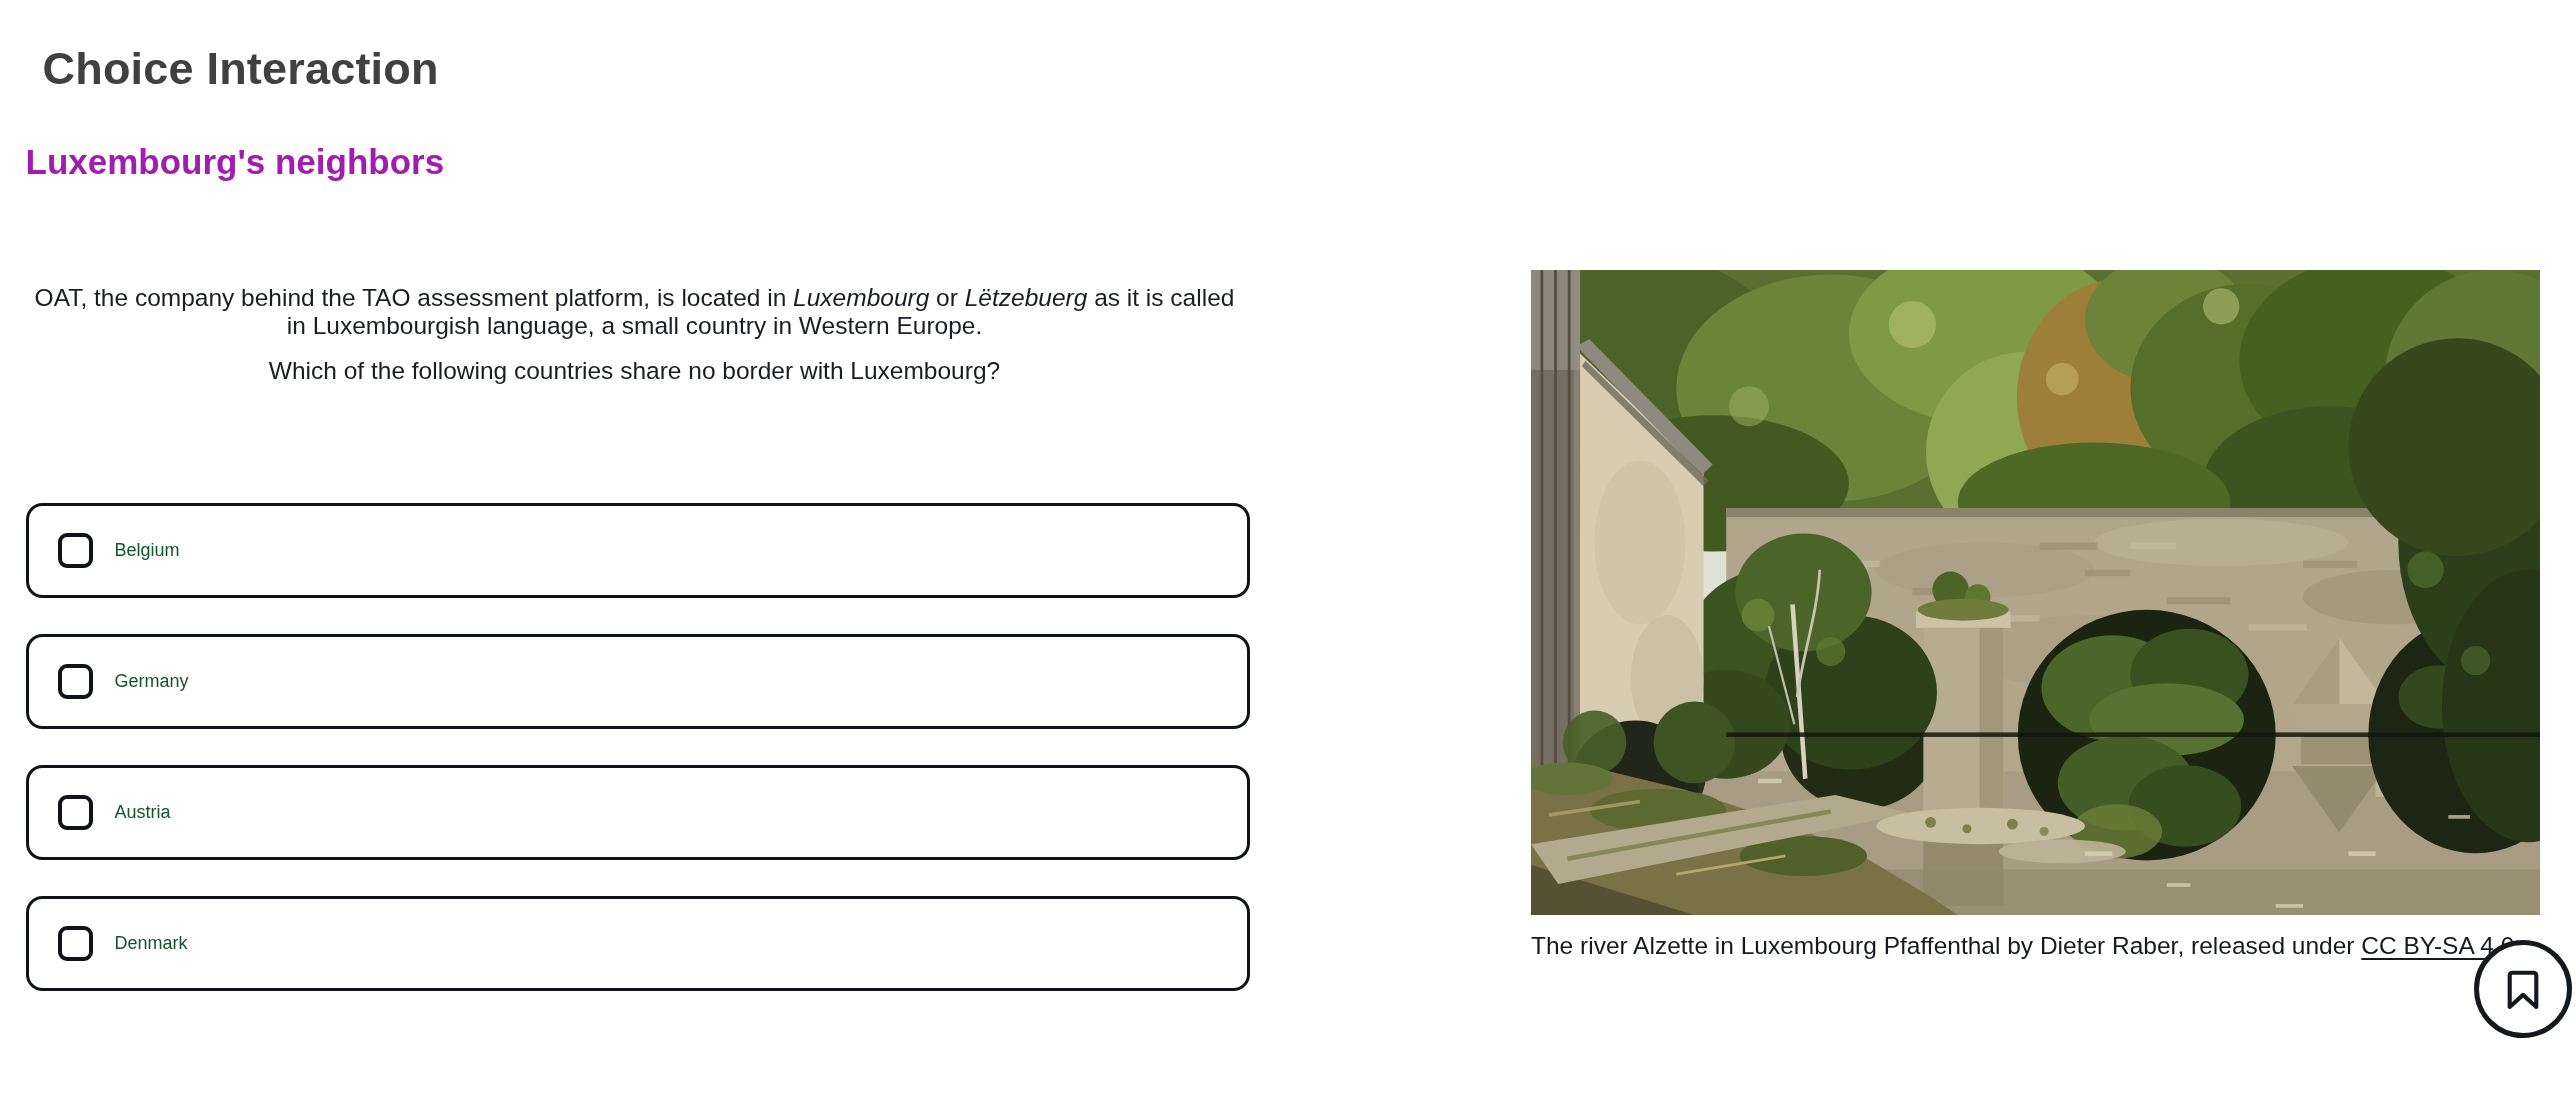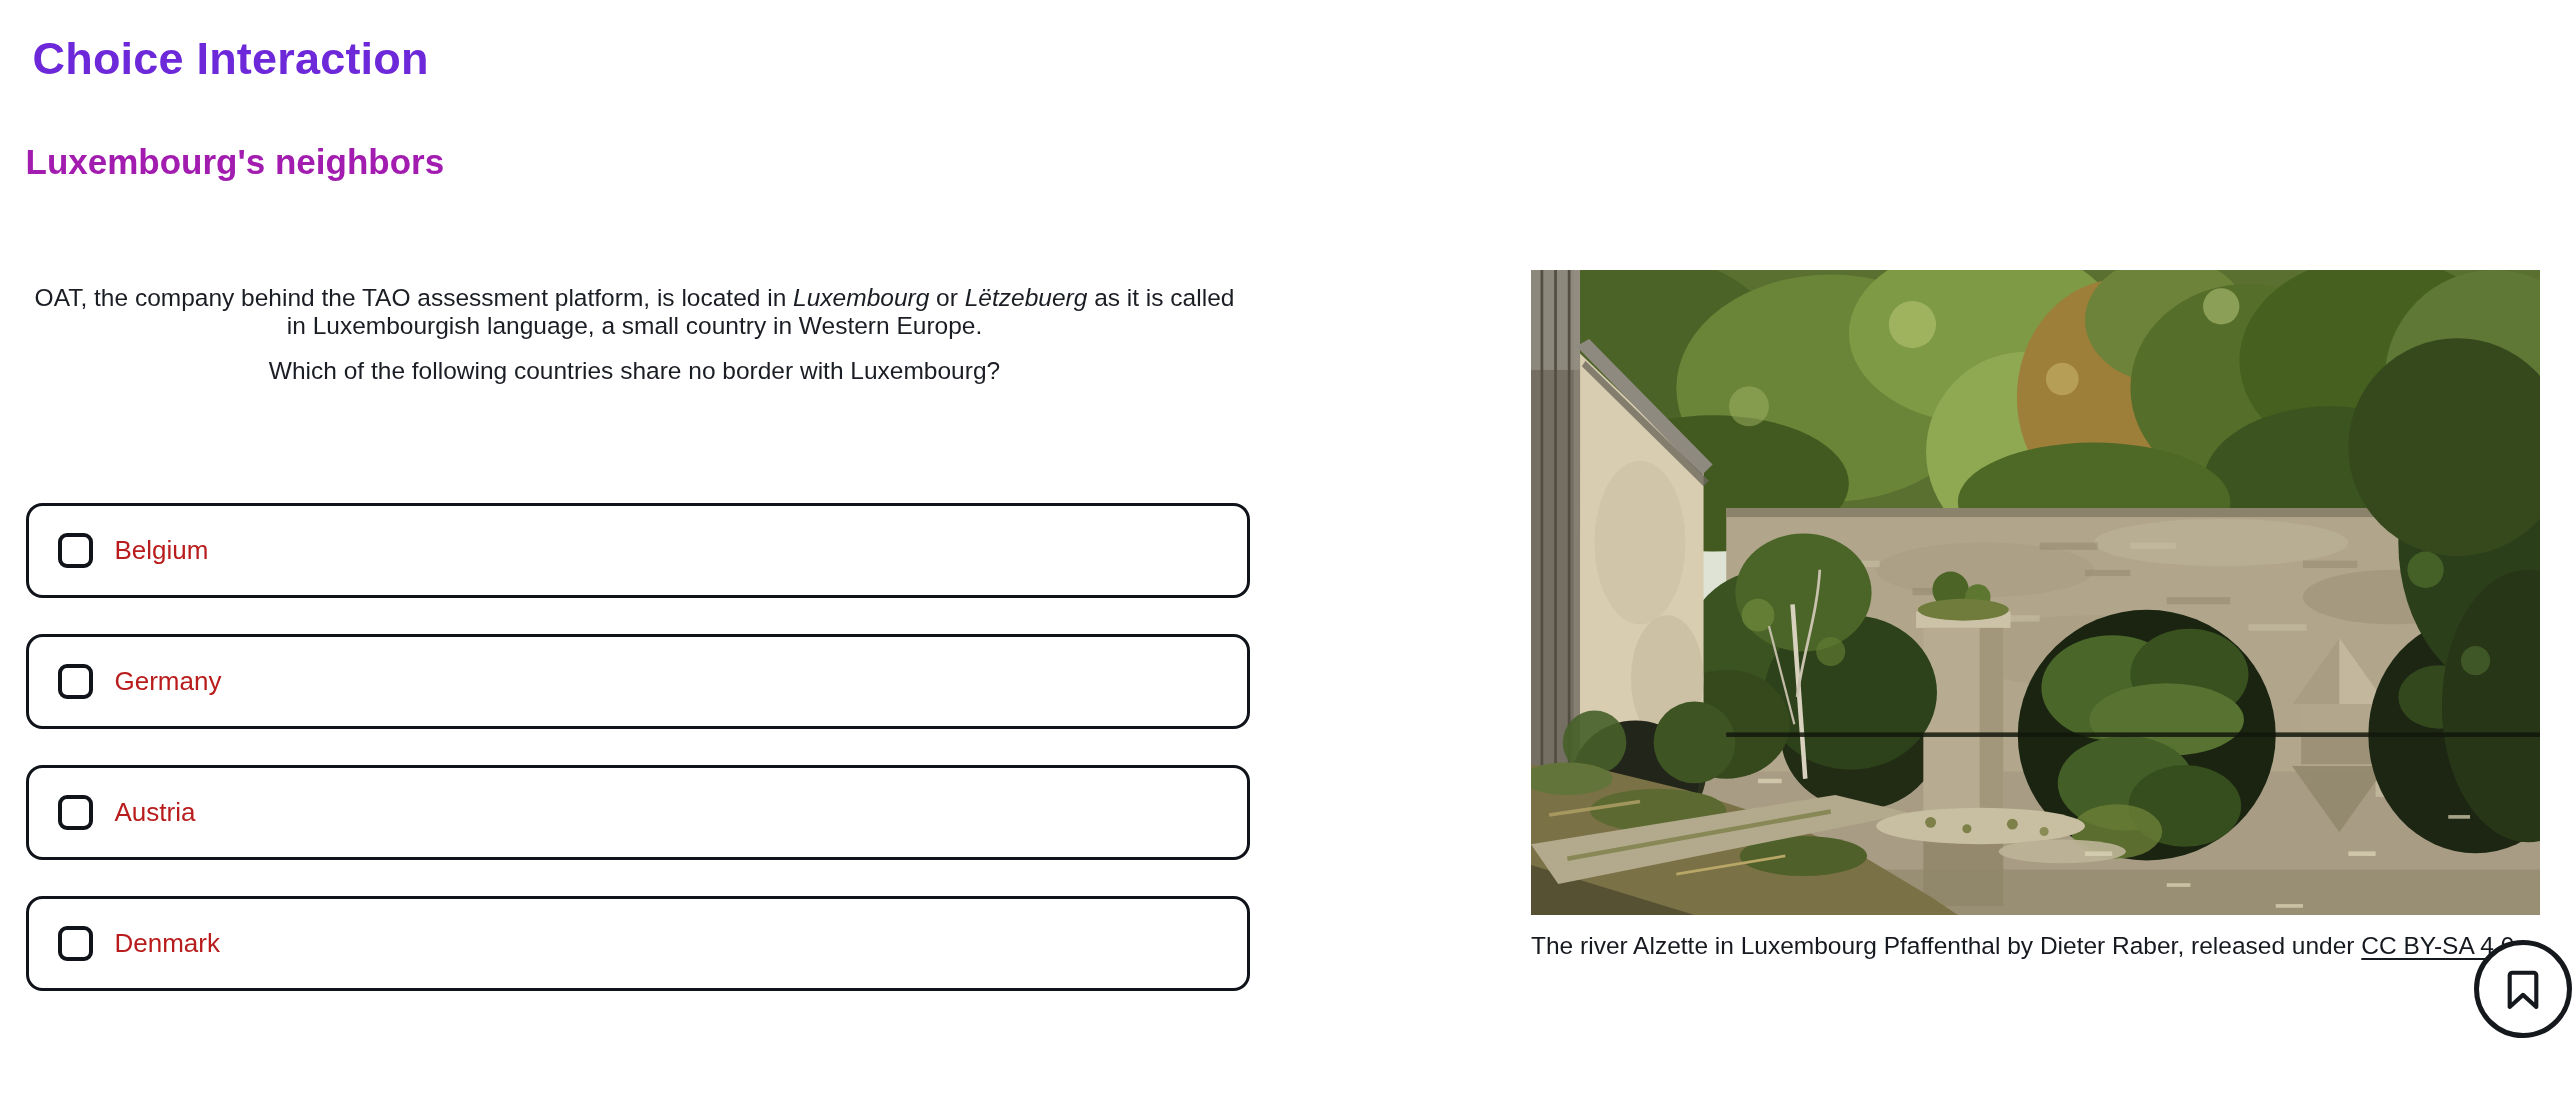--- a/index.html
+++ b/index.html
@@ -3,22 +3,22 @@
 <meta charset="utf-8">
 <style>
   * { box-sizing: border-box; }
   html,body { margin:0; padding:0; }
   body {
     width:2576px; height:1103px; position:relative; overflow:hidden;
     background:#ffffff; color:#16191f;
     font-family:"Liberation Sans", sans-serif;
   }
   .page-title {
-    position:absolute; left:25.5px; top:25.5px; margin:7px;
-    font-size:45px; font-weight:700; letter-spacing:0.2px; color:#6d28d9;
+    position:absolute; left:25.5px; top:25.5px; margin:17px;
+    font-size:45px; font-weight:700; letter-spacing:0.2px; color:#404040;
   }
   .question-title {
     position:absolute; left:25.5px; top:142px; margin:0;
     font-size:35px; font-weight:700; color:#a21caf;
   }
   .prompt {
     position:absolute; left:25.5px; top:284px; width:1218px;
     font-size:24.5px; line-height:28px; color:#1a1d23;
   }
   .prompt p { margin:0 0 17.3px 0;text-align:center; }
@@ -26,21 +26,21 @@
   .choices { position:absolute; left:25.5px; top:503px; width:1224px; }
   .choice {
     height:95px; border:3.6px solid #10141a; border-radius:16.4px;
     background:#ffffff; display:flex; align-items:center;
     padding-left:29px; margin-bottom:36px; cursor:pointer;
   }
   .checkbox {
     width:35px; height:35px; border:4.5px solid #10141a; border-radius:9px;
     background:#ffffff; flex:0 0 auto; margin-right:22px;
   }
-  .choice-label { font-size:26px; color:#b91c1c; }
+  .choice-label { font-size:18px; color:#14532d; }
   .figure { position:absolute; left:1531px; top:270px; width:1009px; margin:0; }
   .photo { width:1009px; height:645px; overflow:hidden; background:#9aa07e; }
   .photo svg { display:block; width:100%; height:100%; }
   .figcaption {
     margin-top:11px; width:1013px; font-size:24.5px; line-height:39px; color:#16191f;
   }
   .figcaption a {
     color:inherit; text-decoration:underline; text-underline-offset:3.6px; cursor:pointer;
   }
   .bookmark-btn {

